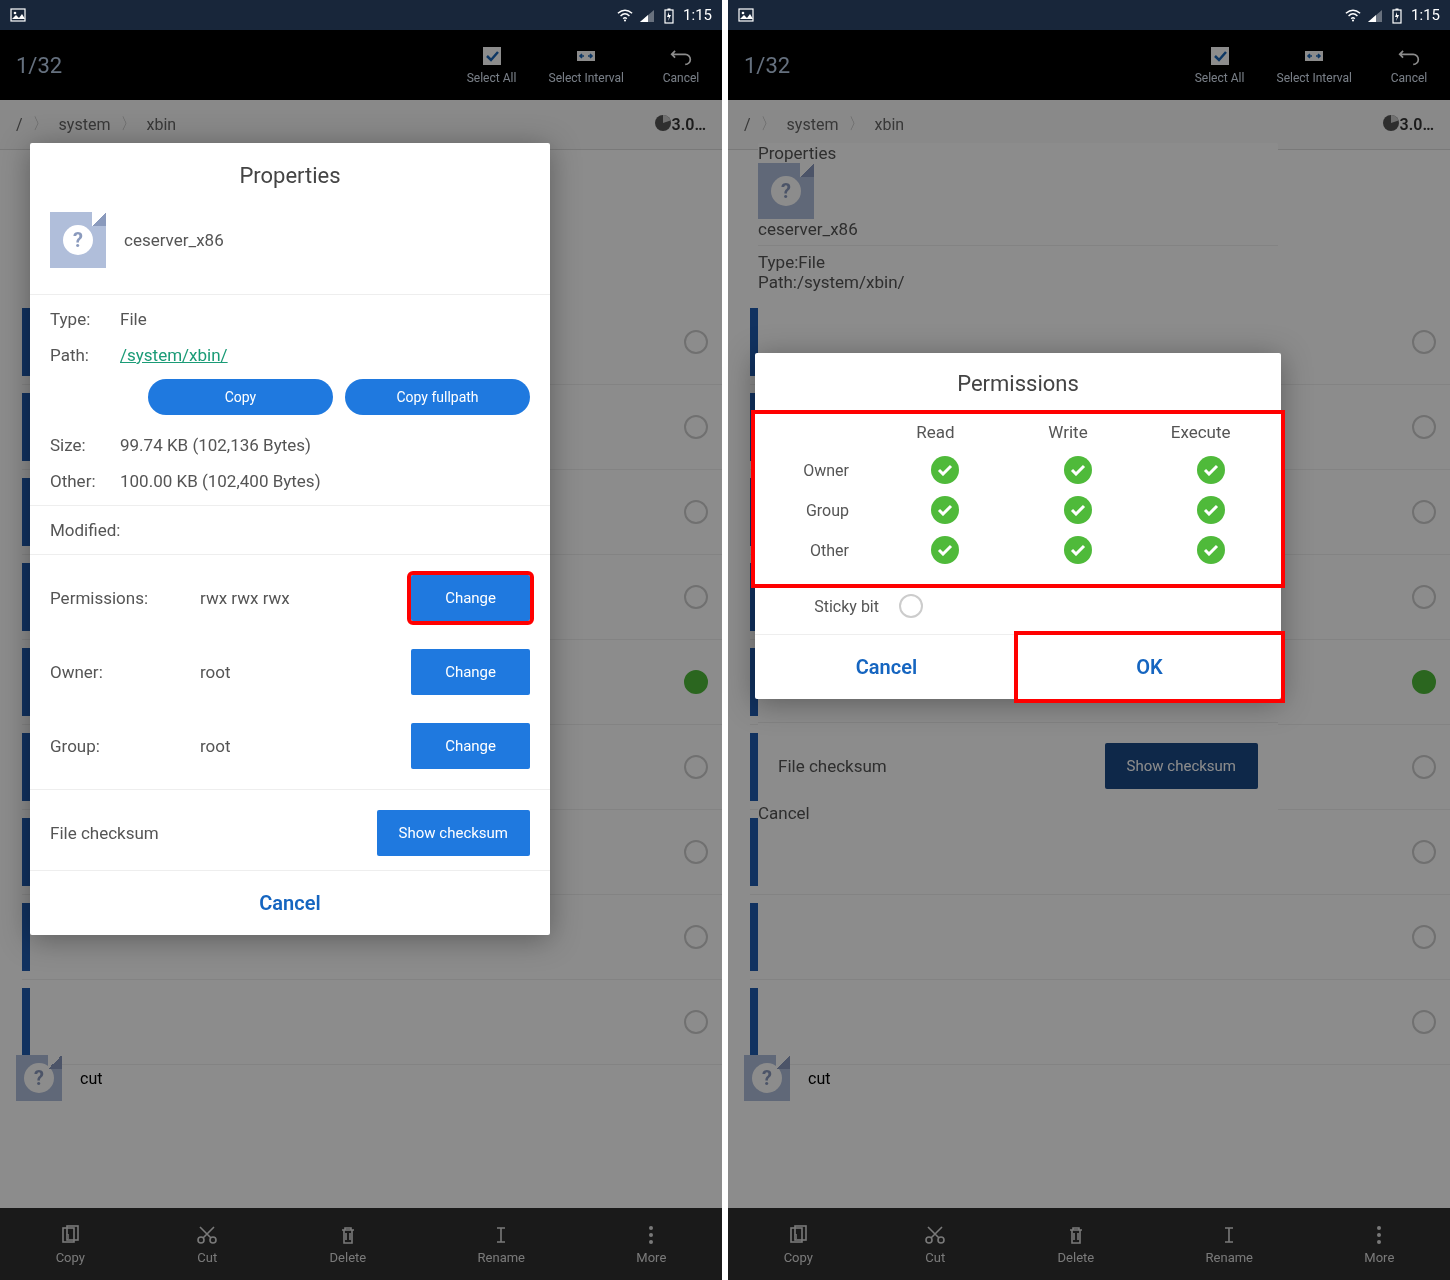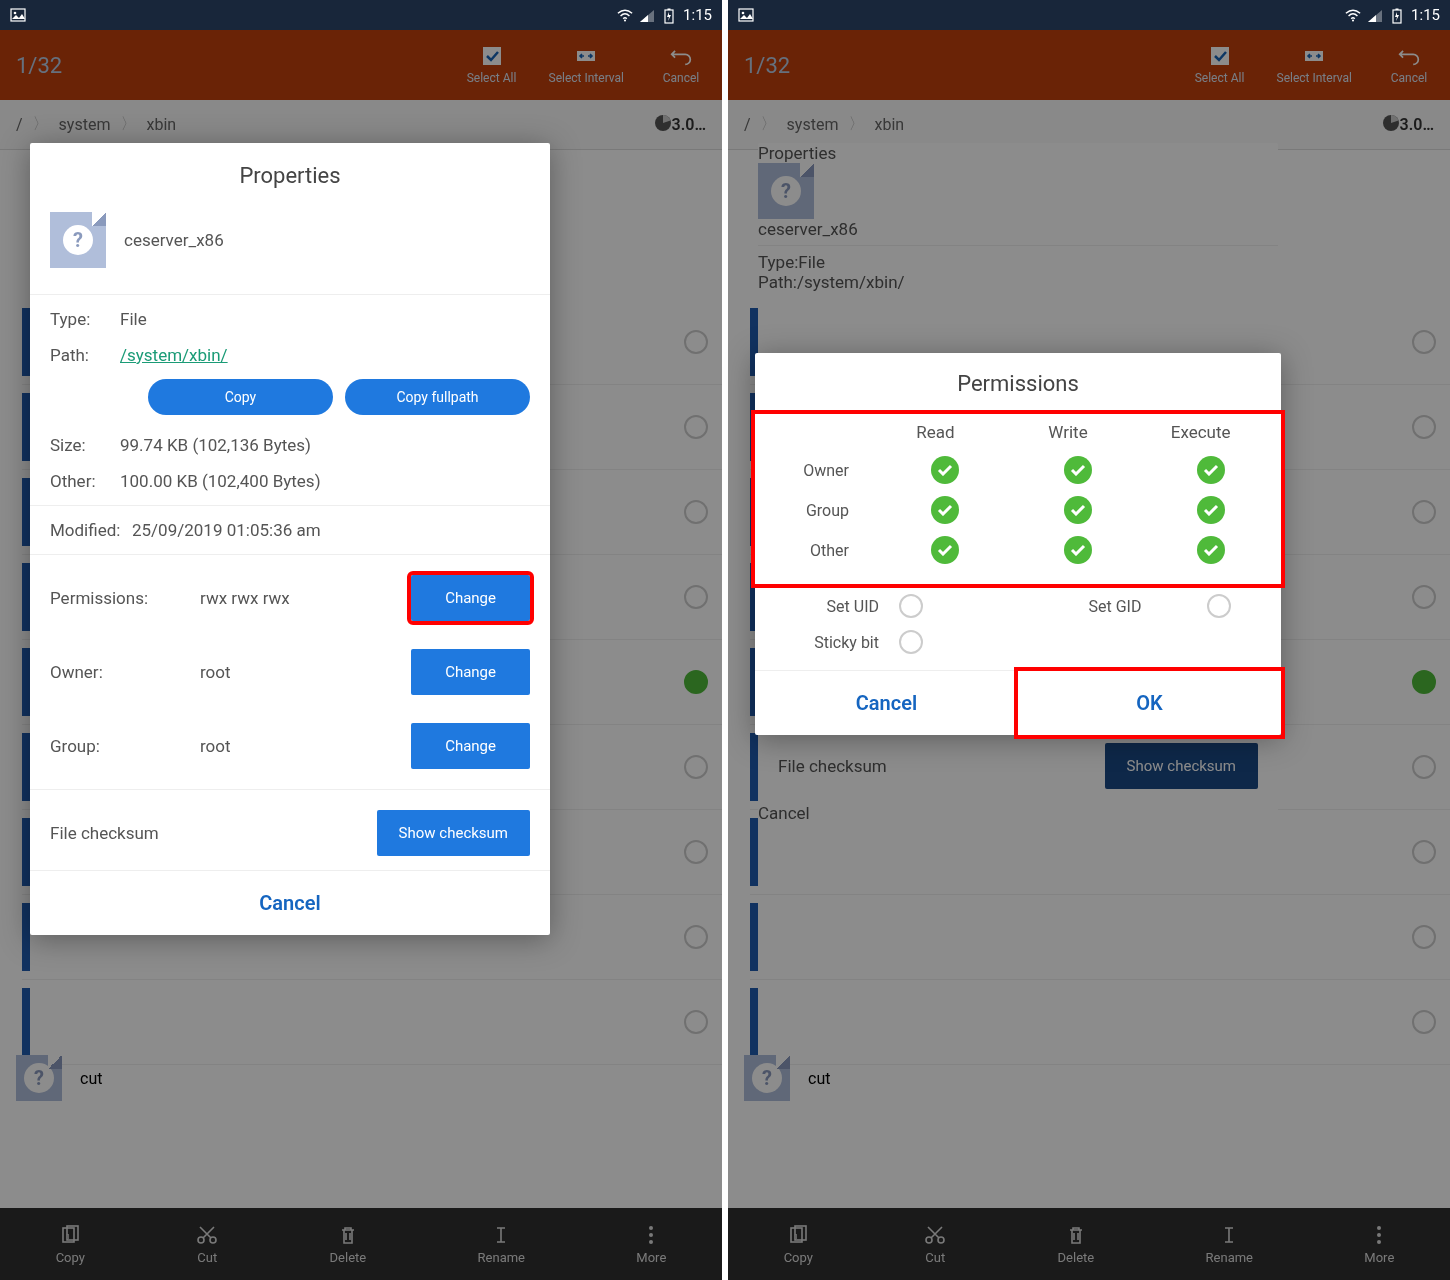--- a/index.html
+++ b/index.html
@@ -29,21 +29,21 @@
     align-items: center;
     padding: 0 10px;
     font-size: 15px;
   }
   .statusbar .sb-left { flex: 1; display: flex; align-items: center; gap: 6px; }
   .statusbar .sb-right { display: flex; align-items: flex-end; gap: 6px; }
   .sb-icon { width: 16px; height: 16px; display: inline-flex; align-items: center; justify-content: center; }
 
   
   .appbar {
-    background: #c2410c;
+    background: #000000;
     color: #fff;
     height: 70px;
     display: flex;
     align-items: center;
     padding: 0 16px;
   }
   .appbar .counter { font-size: 22px; flex: 1; color: #b8cce6; }
   .appbar .actions { display: flex; gap: 32px; }
   .appbar .act {
     display: flex; flex-direction: column; align-items: center;
@@ -438,21 +438,20 @@
       <span class="k">Size:</span>
       <span class="v">99.74 KB (102,136 Bytes)</span>
     </div>
     <div class="row">
       <span class="k">Other:</span>
       <span class="v">100.00 KB (102,400 Bytes)</span>
     </div>
     <div class="sep-line"></div>
     <div class="row">
       <span class="k" style="width:82px;">Modified:</span>
-      <span class="v">25/09/2019 01:05:36 am</span>
     </div>
     <div class="sep-line"></div>
     <div class="permrow">
       <span class="k">Permissions:</span>
       <span class="v">rwx rwx rwx</span>
       <span class="btn red-box">Change</span>
     </div>
     <div class="permrow">
       <span class="k">Owner:</span>
       <span class="v">root</span>
@@ -760,30 +759,20 @@
             <span class="chk green">
               <svg width="16" height="12" viewBox="0 0 16 12" stroke-width="3" fill="none">
                 <path d="M2 6 L6 10 L14 2"></path>
               </svg>
             </span>
           </div>
       </div>
     </div>
     <div class="perm-extras">
       <div class="perm-er">
-        <span class="lab">Set UID</span>
-        <span class="cell">
-            <span class="chk empty"></span>
-          </span>
-        <span class="lab" style="text-align:center; width:auto; flex:1;">Set GID</span>
-        <span class="cell" style="flex:0 0 60px;">
-            <span class="chk empty"></span>
-          </span>
-      </div>
-      <div class="perm-er">
         <span class="lab">Sticky bit</span>
         <span class="cell">
             <span class="chk empty"></span>
           </span>
       </div>
     </div>
     <div class="dfoot">
       <div class="b">Cancel</div>
       <div class="b red-box">OK</div>
     </div>

